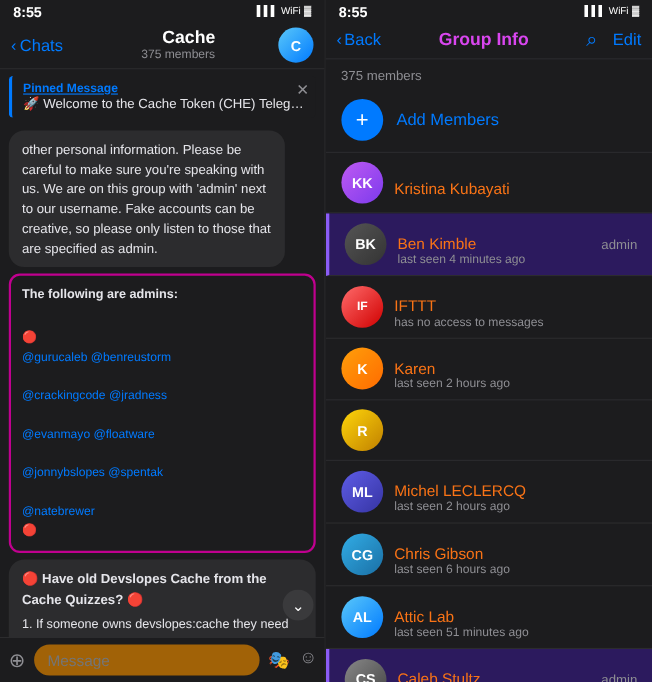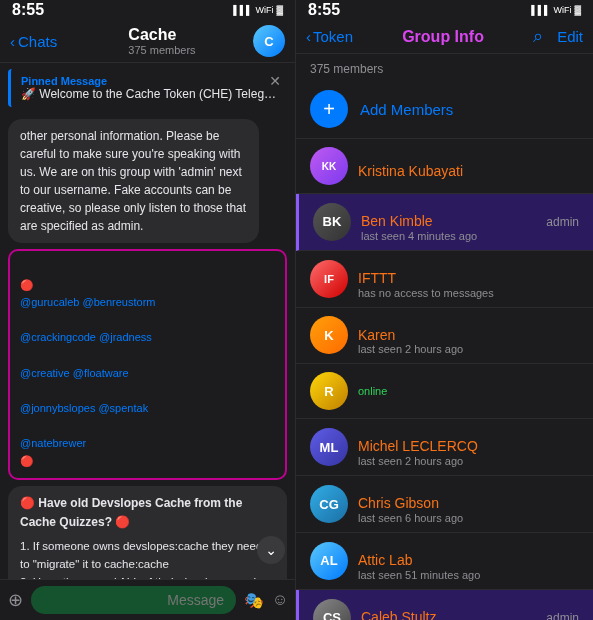--- a/index.html
+++ b/index.html
@@ -26,21 +26,21 @@
     .status-bar {
       background: #1c1c1e;
       display: flex;
       align-items: center;
       justify-content: space-between;
       padding: 4px 12px;
       height: 20px;
     }
     .status-time {
       color: #fff;
-      font-size: 16px;
+      font-size: 13px;
       font-weight: 600;
     }
     .status-icons {
       color: #fff;
       font-size: 9px;
       display: flex;
       gap: 3px;
       align-items: center;
     }
 
@@ -56,21 +56,21 @@
     .nav-back {
       position: absolute;
       left: 10px;
       color: #007aff;
       font-size: 15px;
       display: flex;
       align-items: center;
       gap: 3px;
     }
     .nav-title-block {
-      text-align: left;
+      text-align: right;
       margin-left: 29px;
     }
     .nav-title {
       color: #fff;
       font-size: 16px;
       font-weight: 600;
     }
     .nav-subtitle {
       color: #8e8e93;
       font-size: 11px;
@@ -95,20 +95,21 @@
       border-left: 3px solid #007aff;
       padding: 6px 10px;
       margin: 6px 8px;
       border-radius: 4px;
       position: relative;
     }
     .pinned-label {
       color: #007aff;
       font-size: 11px;
       font-weight: 600;
+      text-decoration: underline;
     }
     .pinned-text {
       color: #e5e5ea;
       font-size: 12px;
       white-space: nowrap;
       overflow: hidden;
       text-overflow: ellipsis;
     }
     .pinned-close {
       position: absolute;
@@ -168,28 +169,27 @@
       display: flex;
       align-items: center;
       gap: 8px;
     }
     .input-attach {
       color: #8e8e93;
       font-size: 18px;
     }
     .input-field {
       flex: 1;
-      background: #14532d;
+      background: #a16207;
       border: none;
       border-radius: 18px;
       padding: 6px 12px;
       color: #e5e5ea;
       font-size: 14px;
       outline: none;
-      text-align: right;
     }
     .input-icons {
       display: flex;
       gap: 8px;
       color: #8e8e93;
       font-size: 16px;
     }
 
     .scroll-down-btn {
       position: absolute;
@@ -384,25 +384,26 @@
   <div class="pinned-message">
     <div class="pinned-label">Pinned Message</div>
     <div class="pinned-text">🚀 Welcome to the Cache Token (CHE) Telegr...</div>
     <span class="pinned-close">✕</span>
   </div>
 
   <div class="chat-messages">
     <div class="msg-bubble">other personal information. Please be careful to make sure you're speaking with us. We are on this group with 'admin' next to our username. Fake accounts can be creative, so please only listen to those that are specified as admin.</div>
 
     <div class="msg-admins">
+      <div class="admin-title">The following are admins:</div>
       <div style="white-space: pre-line; font-size: 11px; color: #e5e5ea;">
         <span style="color: #ff3b30;">🔴</span>
         <span style="color: #007aff;">@gurucaleb @benreustorm</span><br>
         <span style="color: #007aff;">@crackingcode @jradness</span><br>
-        <span style="color: #007aff;">@creative @floatware</span><br>
+        <span style="color: #007aff;">@evanmayo @floatware</span><br>
         <span style="color: #007aff;">@jonnybslopes @spentak</span><br>
         <span style="color: #007aff;">@natebrewer</span>
         <span style="color: #ff3b30;">🔴</span>
       </div>
     </div>
 
     <div class="msg-devslopes">
       <div style="font-weight: 700; margin-bottom: 4px;">
         <span style="color: #ff3b30;">🔴</span> Have old Devslopes Cache from the Cache Quizzes? <span style="color: #ff3b30;">🔴</span>
       </div>
@@ -437,21 +438,21 @@
     <div class="status-icons">
       <span>▌▌▌</span>
       <span>WiFi</span>
       <span>▓</span>
     </div>
   </div>
 
   <div class="right-nav">
     <div class="right-nav-back">
       <span>‹</span>
-      <span>Token</span>
+      <span>Back</span>
     </div>
     <span class="right-nav-title">Group Info</span>
     <div class="right-nav-actions">
       <span class="right-nav-icon">⌕</span>
       <span class="right-nav-edit">Edit</span>
     </div>
   </div>
 
   <div class="members-count">375 members</div>
 
@@ -459,21 +460,21 @@
 
     <div class="add-members-row">
       <div class="add-icon-circle">
         <span>+</span>
       </div>
       <span class="add-members-label">Add Members</span>
     </div>
 
     <div id="member-rows">
         <div class="member-row">
-    <div class="member-avatar av-purple" style="background: linear-gradient(135deg, #bf5af2, #7c3aed); font-size: 10px;">
+    <div class="member-avatar av-purple" style="background: linear-gradient(135deg, #bf5af2, #7c3aed); font-size: 13px;">
       KK
     </div>
     <div class="member-info">
       <div class="member-name">Kristina Kubayati</div>
     </div>
 
   </div>
         <div class="member-row highlighted">
     <div class="member-avatar av-gray" style="background: linear-gradient(135deg, #555, #333); font-size: 13px;">
       BK
@@ -502,21 +503,20 @@
       <div class="member-name">Karen</div>
       <div class="member-status ">last seen 2 hours ago</div>
     </div>
 
   </div>
         <div class="member-row">
     <div class="member-avatar av-yellow" style=" font-size: 13px;">
       R
     </div>
     <div class="member-info">
-      <div class="member-status online">online</div>
     </div>
 
   </div>
         <div class="member-row">
     <div class="member-avatar av-indigo" style=" font-size: 13px;">
       ML
     </div>
     <div class="member-info">
       <div class="member-name">Michel LECLERCQ</div>
       <div class="member-status ">last seen 2 hours ago</div>

